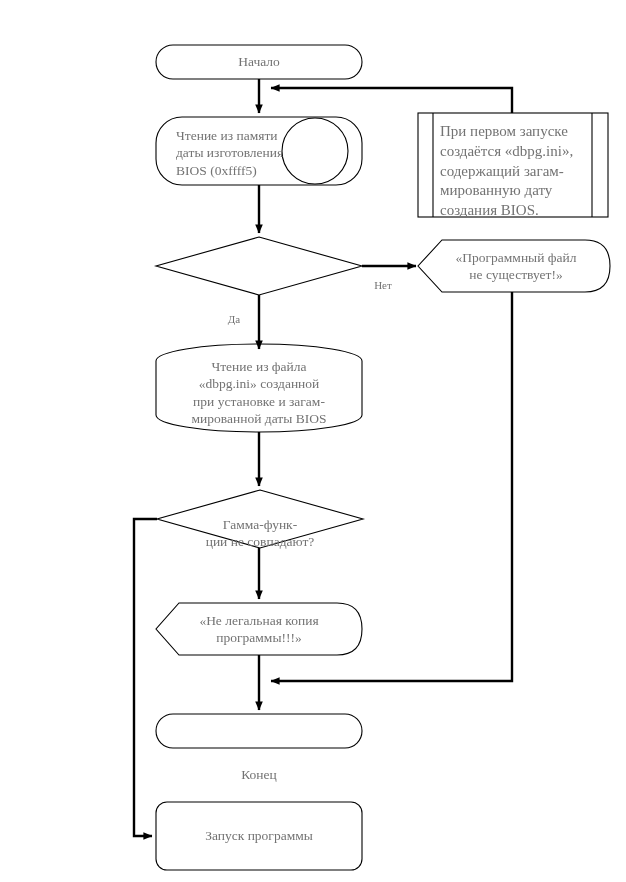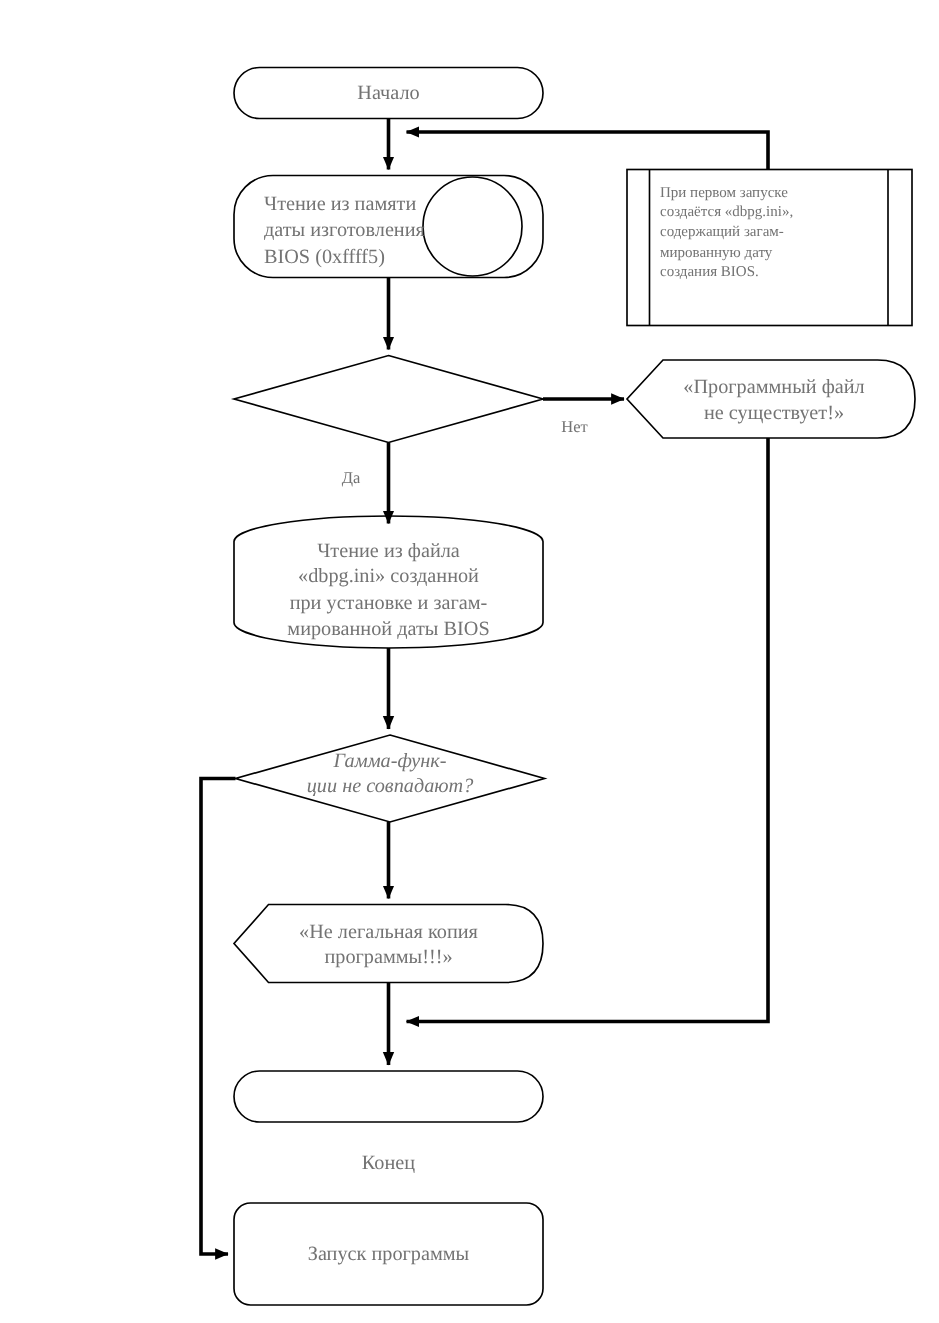--- a/index.html
+++ b/index.html
@@ -14,21 +14,21 @@
 
   .lbl{
     position:absolute;
     text-align:center;
     line-height:1.28;
     color:#737373;
     white-space:pre-line;
     pointer-events:none;
   }
   .t-node{font-size:13.5px;}
-  .t-small{font-size:10px;}
+  .t-small{font-size:15px;}
   .t-edge{font-size:11px;}
 </style>
 </head>
 <body>
 
 <div id="canvas">
 
   <svg viewBox="0 0 626 882">
     <defs>
       <marker id="ar" markerWidth="10" markerHeight="10" refX="8.6" refY="4" orient="auto" markerUnits="userSpaceOnUse">
@@ -102,21 +102,21 @@
 
 
   <div class="lbl t-node" style="left:430px;top:249px;width:172px;">«Программный файл
 не существует!»</div>
 
   <div class="lbl t-node" style="left:158px;top:358px;width:202px;">Чтение из файла
 «dbpg.ini» созданной
 при установке и загам-
 мированной даты BIOS</div>
 
-  <div class="lbl t-node" style="left:162px;top:498px;width:196px;font-style:italic;">Гамма-функ-
+  <div class="lbl t-node" style="left:162px;top:516px;width:196px;">Гамма-функ-
 ции не совпадают?</div>
 
   <div class="lbl t-node" style="left:166px;top:612px;width:186px;">«Не легальная копия
 программы!!!»</div>
 
   <div class="lbl t-node" style="left:156px;top:722px;width:206px;margin-top:44px;">Конец</div>
 
   <div class="lbl t-node" style="left:156px;top:827px;width:206px;">Запуск программы</div>
 
   <div class="lbl t-edge" style="left:216px;top:312px;width:36px;text-align:center;">Да</div>

